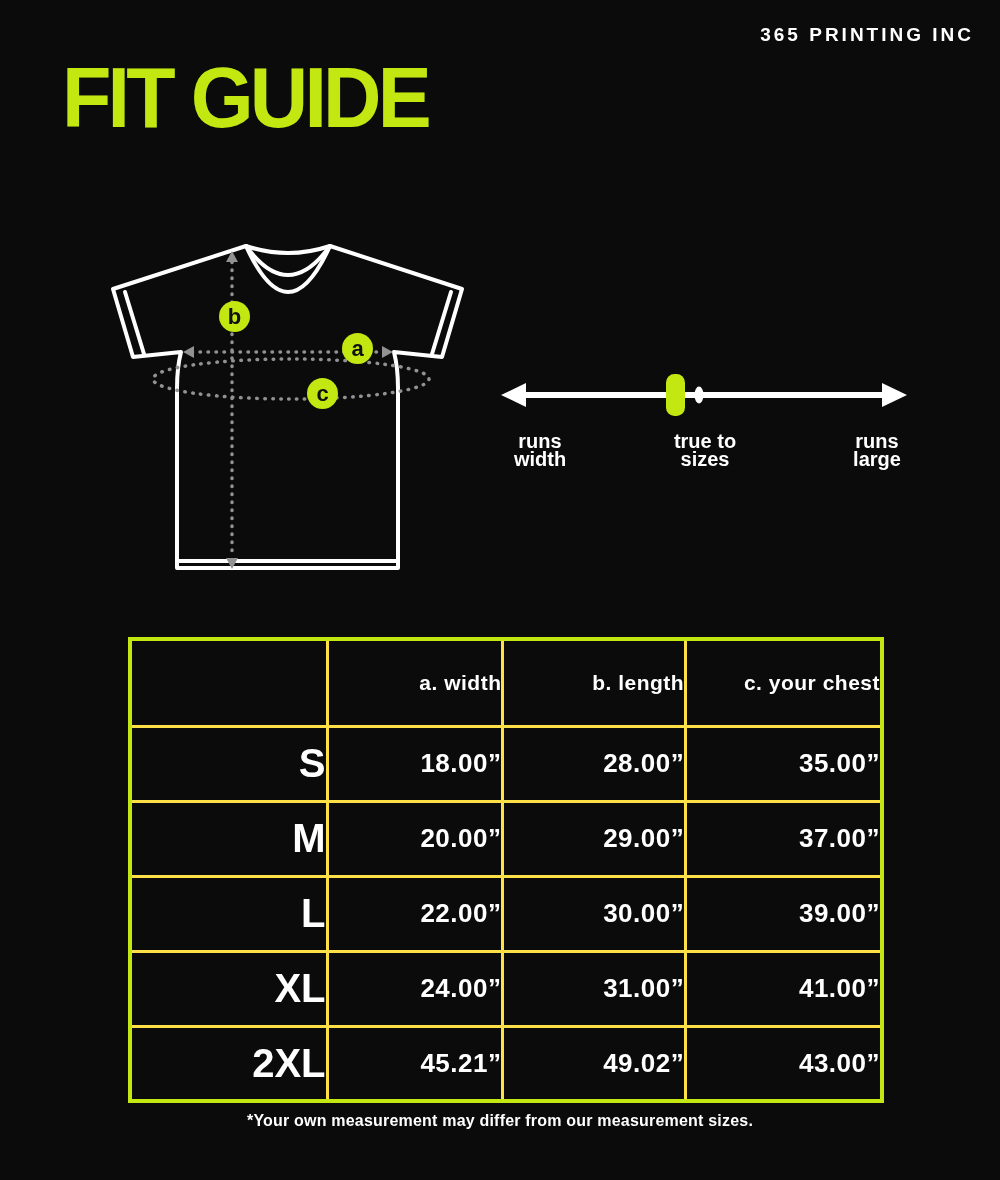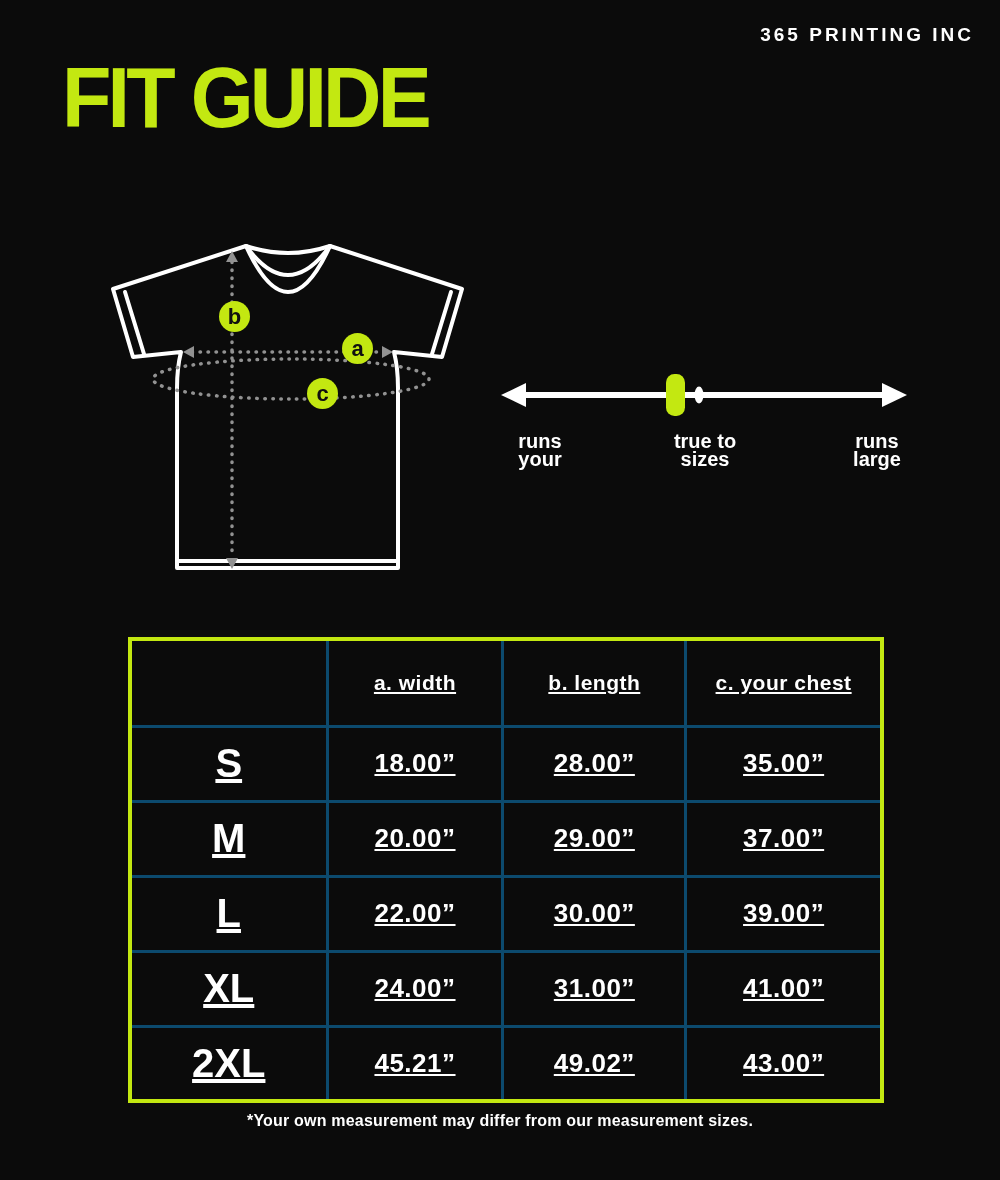--- a/index.html
+++ b/index.html
@@ -52,23 +52,23 @@
   .scale-label.l2 { left: 207px; }
   .scale-label.l3 { left: 379px; }
 
   table.size-table {
     position: absolute; left: 128px; top: 637px;
     width: 756px; height: 466px;
     border-collapse: collapse; table-layout: fixed;
     border: 4px solid var(--accent);
   }
   table.size-table td, table.size-table th {
-    border: 3px solid #0c4a6e;
-    text-align: center; vertical-align: middle;
-    padding: 0; color: var(--fg); font-weight: bold; text-decoration: underline;
+    border: 3px solid #fde047;
+    text-align: right; vertical-align: middle;
+    padding: 0; color: var(--fg); font-weight: bold;
   }
   tr.head-row { height: 76px; }
   tr.data-row { height: 65px; }
   .col-size { width: 26.2%; }
   .col-w { width: 23.4%; }
   .col-l { width: 24.3%; }
   .col-c { width: 26.1%; }
   tr.head-row th { font-size: 21px; letter-spacing: 0.5px; }
   td.size-cell { font-size: 40px; letter-spacing: 0px; }
   td.val-cell { font-size: 26px; letter-spacing: 0.5px; }
@@ -117,21 +117,21 @@
 <div class="fit-scale">
   <svg width="412" height="48" viewBox="0 0 412 48">
     <line x1="22" y1="23" x2="390" y2="23" stroke="#ffffff" stroke-width="6"></line>
     <polygon points="3,23 28,11 28,35" fill="#ffffff"></polygon>
     <polygon points="409,23 384,11 384,35" fill="#ffffff"></polygon>
     <rect x="168" y="2" width="19" height="42" rx="8.5" fill="#c3e811"></rect>
     <ellipse cx="201" cy="23" rx="4.5" ry="8.5" fill="#ffffff"></ellipse>
   </svg>
   <div class="scale-label l1">
     <div>runs</div>
-    <div>your</div>
+    <div>width</div>
   </div>
   <div class="scale-label l2">
     <div>true to</div>
     <div>sizes</div>
   </div>
   <div class="scale-label l3">
     <div>runs</div>
     <div>large</div>
   </div>
 </div>

